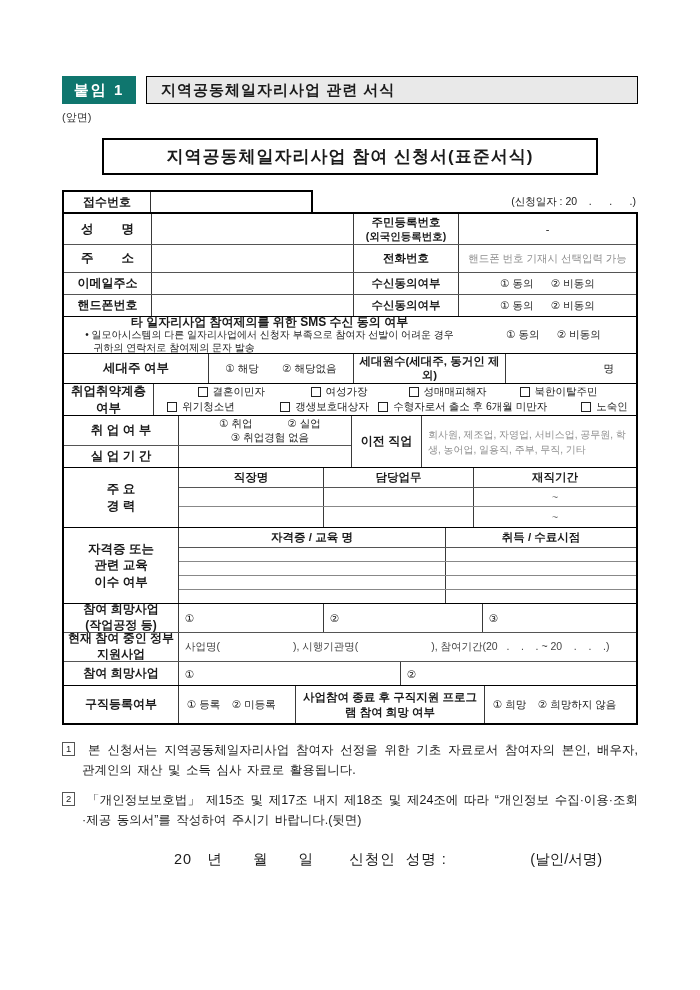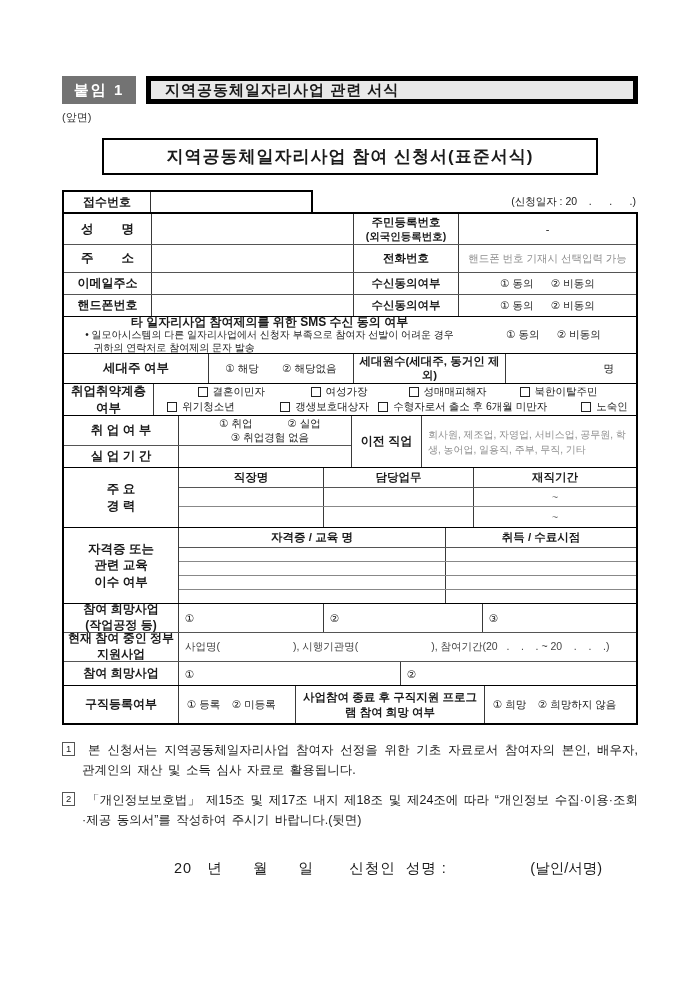--- a/index.html
+++ b/index.html
@@ -3,23 +3,23 @@
 <meta charset="utf-8">
 <style>
   html,body{margin:0;padding:0;}
   body{background:#fff;}
   .page{position:relative;width:700px;height:990px;background:#ffffff;
         font-family:"Liberation Sans","DejaVu Sans",sans-serif;color:#1a1a1a;overflow:hidden;}
   .content{position:absolute;left:62px;top:76px;width:576px;}
 
   
   .hdr{display:flex;gap:10px;align-items:stretch;height:28px;}
-  .badge{width:74px;background:#737373;color:#fff;font-weight:bold;font-size:15px;
+  .badge{width:74px;background:#0f766e;color:#fff;font-weight:bold;font-size:15px;
          display:flex;align-items:center;justify-content:center;letter-spacing:2px;}
-  .band{flex:1;background:#e9e9e9;border:5px solid #000000;display:flex;align-items:center;
+  .band{flex:1;background:#e9e9e9;border:1px solid #000000;display:flex;align-items:center;
         padding-left:14px;font-weight:bold;font-size:15px;letter-spacing:1px;}
   .side{font-size:11px;margin-top:6px;color:#333;}
 
   .titlebox{width:456px;margin:13px auto 0;border:2px solid #000;text-align:center;
             font-weight:bold;font-size:17px;padding:5px 18px;letter-spacing:1px;}
 
   
   .receipt{margin-top:15px;position:relative;height:22px;}
   .rbox{width:251px;height:22px;border:2px solid #000;border-bottom:none;display:flex;box-sizing:border-box;}
   .rlbl{width:86px;border-right:1px solid #333;font-weight:bold;font-size:12px;
@@ -48,21 +48,21 @@
   .chki{display:flex;align-items:center;font-size:10.5px;white-space:nowrap;}
 
   
   .notes{margin-top:15px;font-size:12.5px;line-height:1.6;}
   .note{padding-left:20px;text-indent:-20px;margin:0 0 10px 0;text-align:justify;word-spacing:2px;}
   .mk{display:inline-block;border:1px solid #555;font-size:9.5px;line-height:12px;
       padding:0 3px;margin-right:6px;vertical-align:2px;text-indent:0;}
   .star{margin-left:12px;}
   .ul{font-weight:bold;text-decoration:underline;}
 
-  .sig{display:flex;align-items:center;margin-top:29px;font-size:14.5px;}
+  .sig{display:flex;align-items:center;margin-top:20px;font-size:14.5px;}
   .sigl{margin-left:112px;white-space:pre-wrap;letter-spacing:1px;}
   .sigr{margin-left:auto;margin-right:36px;white-space:pre-wrap;}
 </style>
 </head>
 <body>
 
 <div class="page">
   <div class="content">
 
     <div class="hdr">

